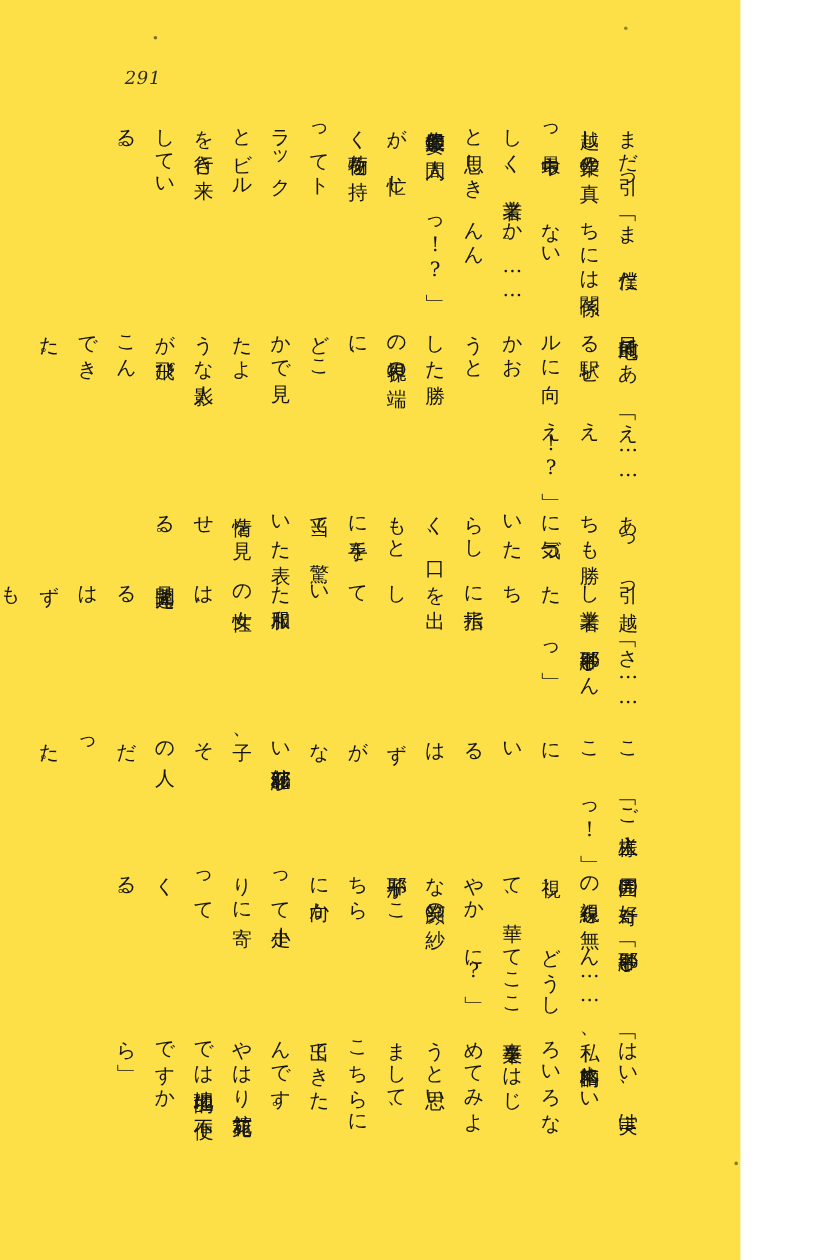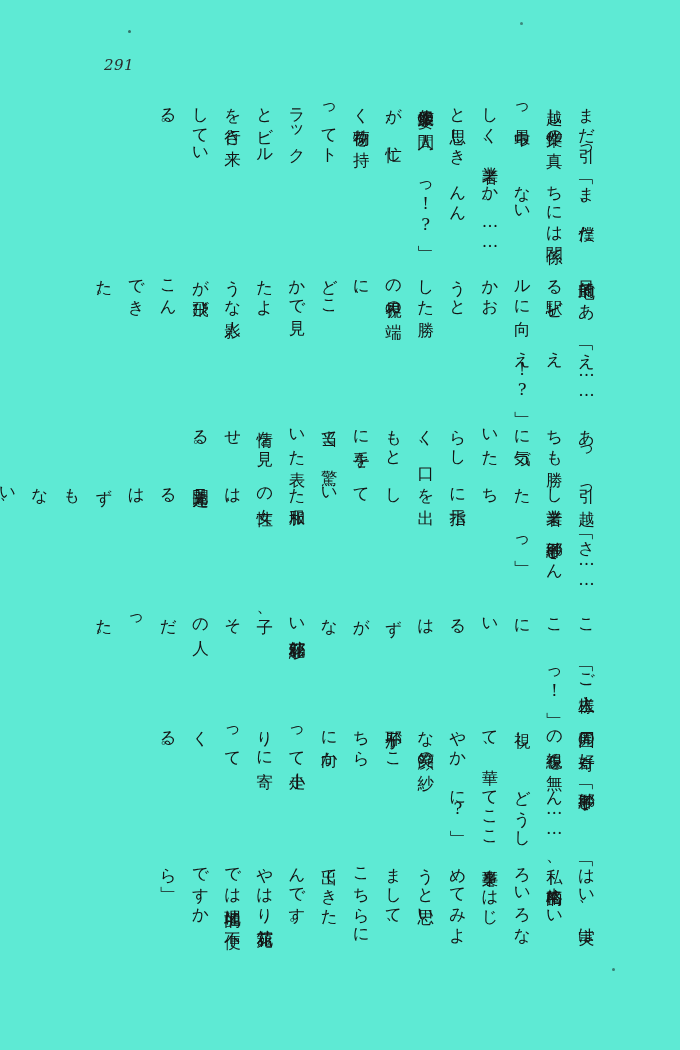--- a/index.html
+++ b/index.html
@@ -9,23 +9,23 @@
   }
   body {
     width: 700px;
     height: 1050px;
     overflow: hidden;
     font-family: "DejaVu Serif", "Liberation Serif", serif;
     color: #1a1a1a;
   }
   .page {
     position: relative;
-    width: 680px;
+    width: 617px;
     height: 1050px;
-    background: #5eead4;
+    background: #fde047;
   }
   .page-number {
     position: absolute;
     top: 56px;
     left: 104px;
     font-size: 15px;
     font-style: italic;
     font-family: "DejaVu Serif", "Liberation Serif", serif;
     color: #2b2b2b;
     letter-spacing: 0.5px;

